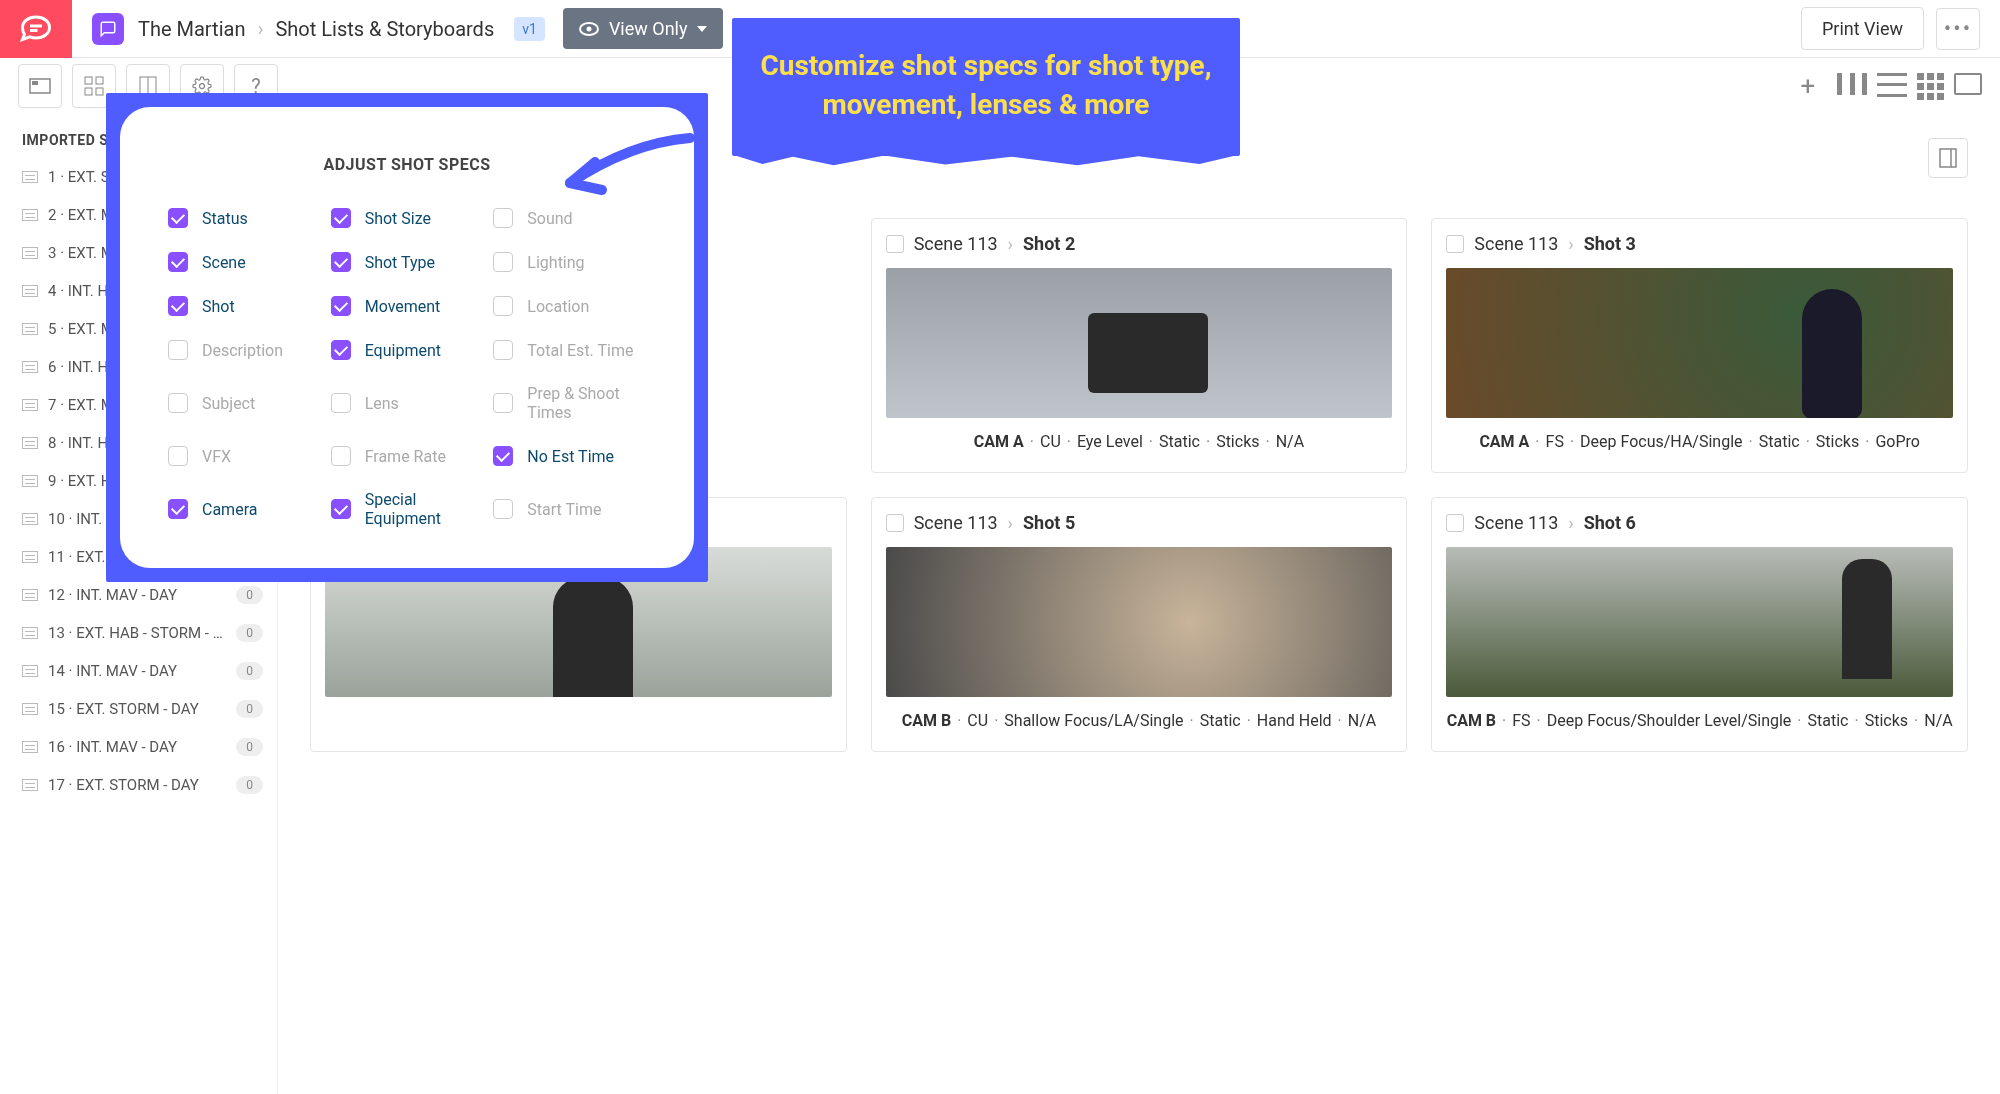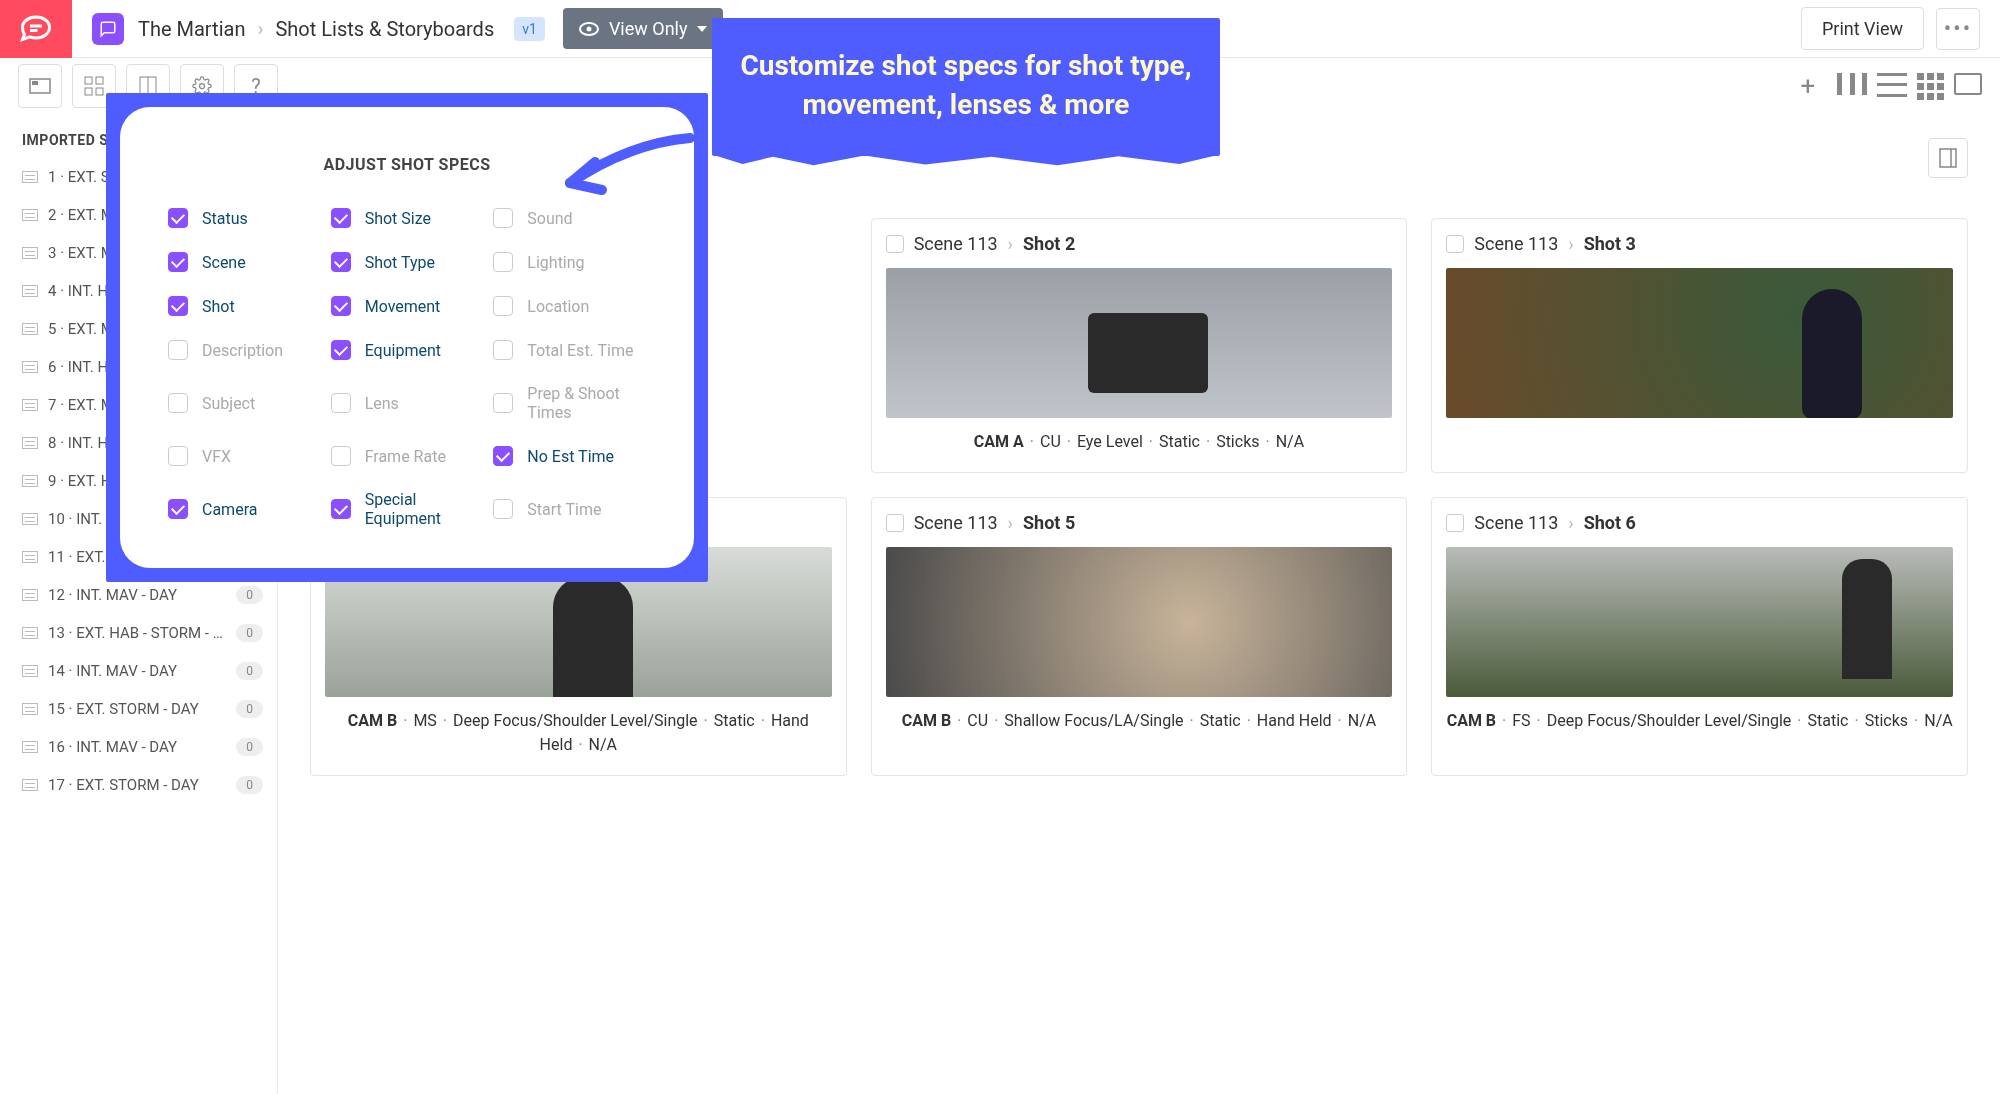--- a/index.html
+++ b/index.html
@@ -74,21 +74,21 @@
 .spec-item { display: flex; align-items: center; gap: 14px; font-size: 16px; color: #0c4a6e; }
 .spec-item .chk { width: 20px; height: 20px; border-radius: 4px; border: 1px solid #ccc; display: flex; align-items: center; justify-content: center; flex-shrink: 0; }
 .spec-item .chk.on { background: #8a4fff; border-color: #8a4fff; }
 .spec-item .chk.on::after { content: ""; width: 6px; height: 10px; border: solid #fff; border-width: 0 2px 2px 0; transform: rotate(45deg); margin-top: -2px; }
 .spec-item.dim { color: #aaa; }
 
 
 .arrow { position: absolute; left: 550px; top: 128px; z-index: 25; color: #4f5dff; }
 
 
-.banner { position: absolute; left: 712px; top: 18px; width: 508px; background: #4f5dff; color: #fef9c3; padding: 28px 26px 32px; text-align: center; font-size: 28px; font-weight: 700; line-height: 1.4; z-index: 30; border-radius: 2px; }
+.banner { position: absolute; left: 732px; top: 18px; width: 508px; background: #4f5dff; color: #fde047; padding: 28px 26px 32px; text-align: center; font-size: 28px; font-weight: 700; line-height: 1.4; z-index: 30; border-radius: 2px; }
 .banner::after { content: ""; position: absolute; left: 0; right: 0; bottom: -10px; height: 12px; background: #4f5dff; clip-path: polygon(0 0, 6% 80%, 12% 20%, 20% 90%, 30% 10%, 42% 85%, 55% 20%, 68% 90%, 80% 15%, 92% 80%, 100% 0); }
 
 .eye-ico { width: 20px; height: 14px; border: 2px solid #fff; border-radius: 60% 60% 60% 60%; position: relative; }
 .eye-ico::after { content: ""; position: absolute; left: 50%; top: 50%; width: 5px; height: 5px; background: #fff; border-radius: 50%; transform: translate(-50%, -50%); }
 .chev { width: 0; height: 0; border-left: 5px solid transparent; border-right: 5px solid transparent; border-top: 6px solid #fff; }
 </style>
 </head>
 <body>
 
 <div class="header">
@@ -282,30 +282,30 @@
     <div class="specs"><b>CAM A</b><span class="dot">·</span>CU<span class="dot">·</span>Eye Level<span class="dot">·</span>Static<span class="dot">·</span>Sticks<span class="dot">·</span>N/A</div>
         </div>
         <div class="shot-card">
     <div class="shot-head">
       <span class="cb"></span>
       <span>Scene 113</span>
       <span class="sep">›</span>
       <span class="shotname">Shot 3</span>
     </div>
     <div class="shot-img img-field"></div>
+    <div class="specs"><b>CAM A</b><span class="dot">·</span>FS<span class="dot">·</span>Deep Focus/HA/Single<span class="dot">·</span>Static<span class="dot">·</span>Sticks<span class="dot">·</span>GoPro</div>
         </div>
         <div class="shot-card">
     <div class="shot-head">
       <span class="cb"></span>
       <span>Scene 113</span>
       <span class="sep">›</span>
       <span class="shotname">Shot 4</span>
     </div>
     <div class="shot-img img-man"></div>
-    <div class="specs"><b>CAM B</b><span class="dot">·</span>MS<span class="dot">·</span>Deep Focus/Shoulder Level/Single<span class="dot">·</span>Static<span class="dot">·</span>Hand Held<span class="dot">·</span>N/A</div>
         </div>
         <div class="shot-card">
     <div class="shot-head">
       <span class="cb"></span>
       <span>Scene 113</span>
       <span class="sep">›</span>
       <span class="shotname">Shot 5</span>
     </div>
     <div class="shot-img img-face"></div>
     <div class="specs"><b>CAM B</b><span class="dot">·</span>CU<span class="dot">·</span>Shallow Focus/LA/Single<span class="dot">·</span>Static<span class="dot">·</span>Hand Held<span class="dot">·</span>N/A</div>

